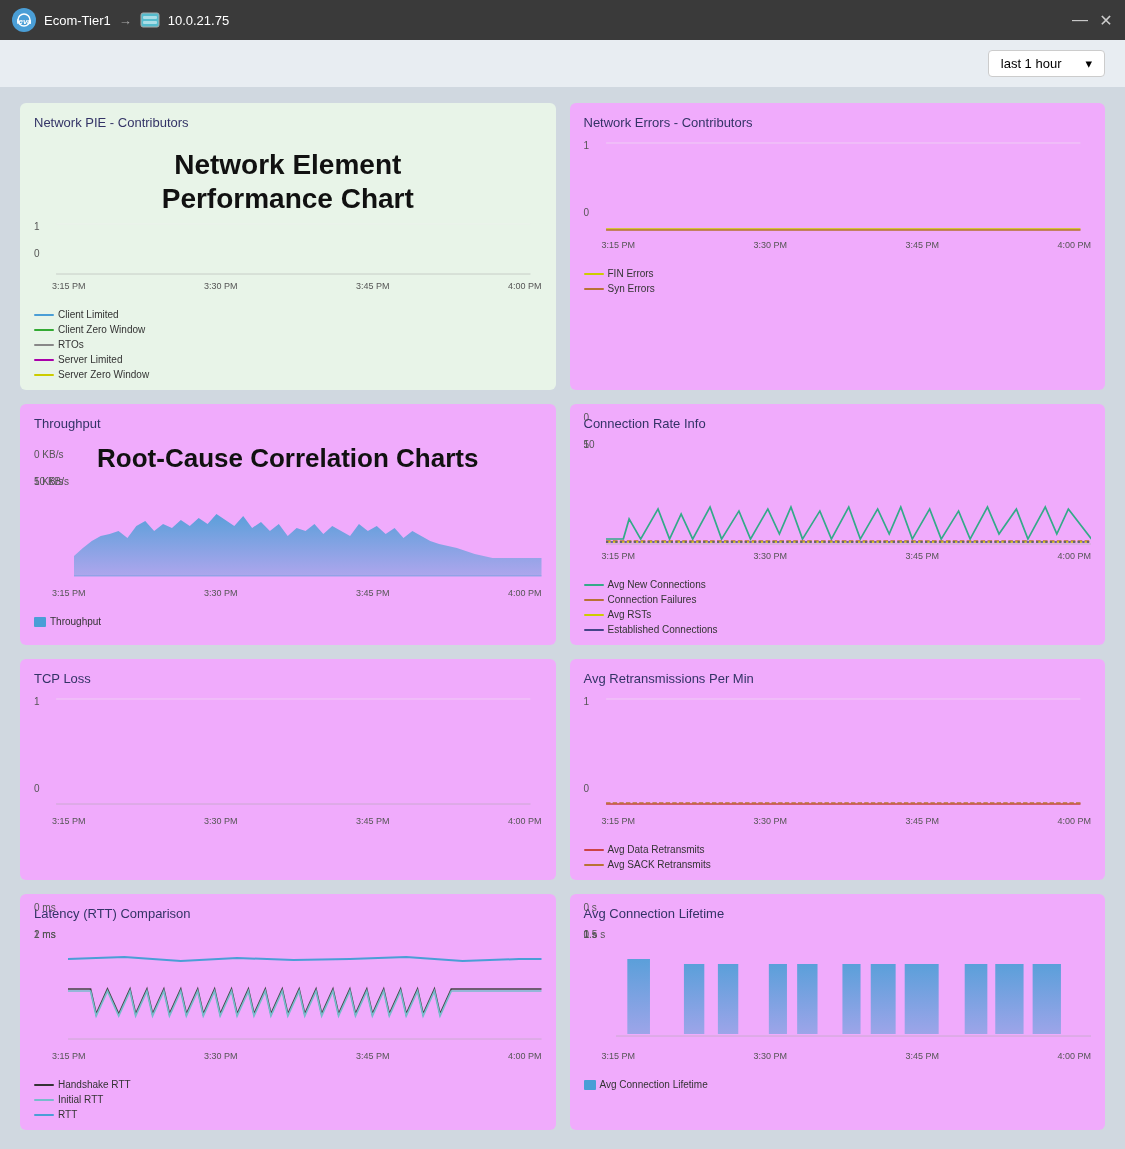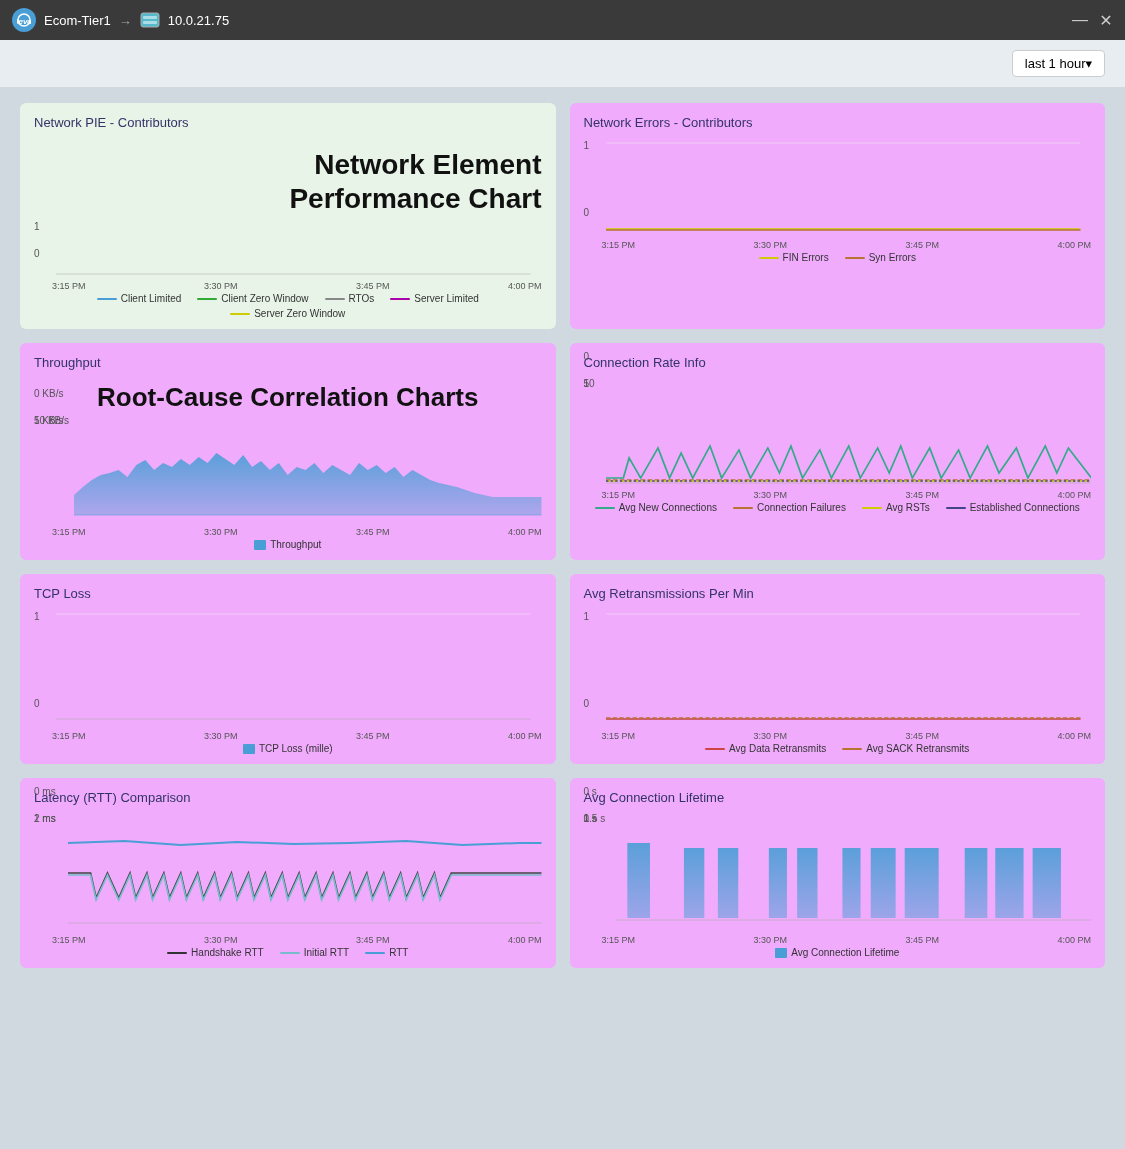--- a/index.html
+++ b/index.html
@@ -63,21 +63,21 @@
       justify-content: flex-end;
     }
     .time-selector {
       background: white;
       border: 1px solid #ccc;
       border-radius: 4px;
       padding: 5px 12px;
       font-size: 13px;
       display: flex;
       align-items: center;
-      gap: 0;
+      gap: 24px;
       cursor: pointer;
     }
     
     .main-content {
       padding: 16px 20px;
       display: grid;
       grid-template-columns: 1fr 1fr;
       gap: 14px;
     }
     
@@ -124,24 +124,25 @@
       justify-content: space-between;
       font-size: 9px;
       color: #555;
       margin-top: 2px;
       padding-left: 18px;
     }
     .legend {
       display: flex;
       flex-wrap: wrap;
       gap: 4px 16px;
-      margin-top: 2px;
+      margin-top: 18px;
       font-size: 10px;
       color: #333;
       justify-content: center;
+      flex-direction: column;
     }
     .legend-item {
       display: flex;
       align-items: center;
       gap: 4px;
     }
     .legend-line {
       width: 20px;
       height: 2px;
       border-radius: 1px;
@@ -183,21 +184,21 @@
     <span>last 1 hour</span>
     <span>▾</span>
   </div>
 </div>
 
 <div class="main-content">
 
   <div class="chart-card green-bg">
     <div class="chart-title">Network PIE - Contributors</div>
     <div style="position:relative;">
-      <div class="overlay-title" style="position:relative;transform:none;top:auto;left:auto;font-size:28px;font-weight:900;text-align:right;padding:10px 0 4px;line-height:1.2;">Network Element<br>Performance Chart</div>
+      <div class="overlay-title" style="position:relative;transform:none;top:auto;left:auto;font-size:28px;font-weight:900;text-align:center;padding:10px 0 4px;line-height:1.2;">Network Element<br>Performance Chart</div>
       <div style="position:relative; height:60px;">
         <span class="y-label top">1</span>
         <span class="y-label bottom">0</span>
         <svg width="100%" height="60" viewBox="0 0 460 60" preserveAspectRatio="none">
           <line x1="20" y1="55" x2="450" y2="55" stroke="#aaa" stroke-width="0.5"></line>
           <line x1="20" y1="5" x2="450" y2="5" stroke="#eee" stroke-width="0.5"></line>
         </svg>
       </div>
       <div class="x-axis-labels">
         <span>3:15 PM</span>
@@ -352,26 +353,20 @@
       <svg width="100%" height="120" viewBox="0 0 460 120" preserveAspectRatio="none">
         <line x1="20" y1="110" x2="450" y2="110" stroke="#aaa" stroke-width="0.5"></line>
         <line x1="20" y1="5" x2="450" y2="5" stroke="#eee" stroke-width="0.5"></line>
       </svg>
     </div>
     <div class="x-axis-labels">
       <span>3:15 PM</span>
       <span>3:30 PM</span>
       <span>3:45 PM</span>
       <span>4:00 PM</span>
-    </div>
-    <div class="legend">
-      <div class="legend-item">
-        <div class="legend-box" style="background:#4a9ed6;"></div>
-        <span>TCP Loss (mille)</span>
-      </div>
     </div>
   </div>
 
   <div class="chart-card">
     <div class="chart-title">Avg Retransmissions Per Min</div>
     <div style="position:relative;height:120px;">
       <span class="y-label top">1</span>
       <span class="y-label bottom">0</span>
       <svg width="100%" height="120" viewBox="0 0 460 120" preserveAspectRatio="none">
         <line x1="20" y1="110" x2="450" y2="110" stroke="#aaa" stroke-width="0.5"></line>

